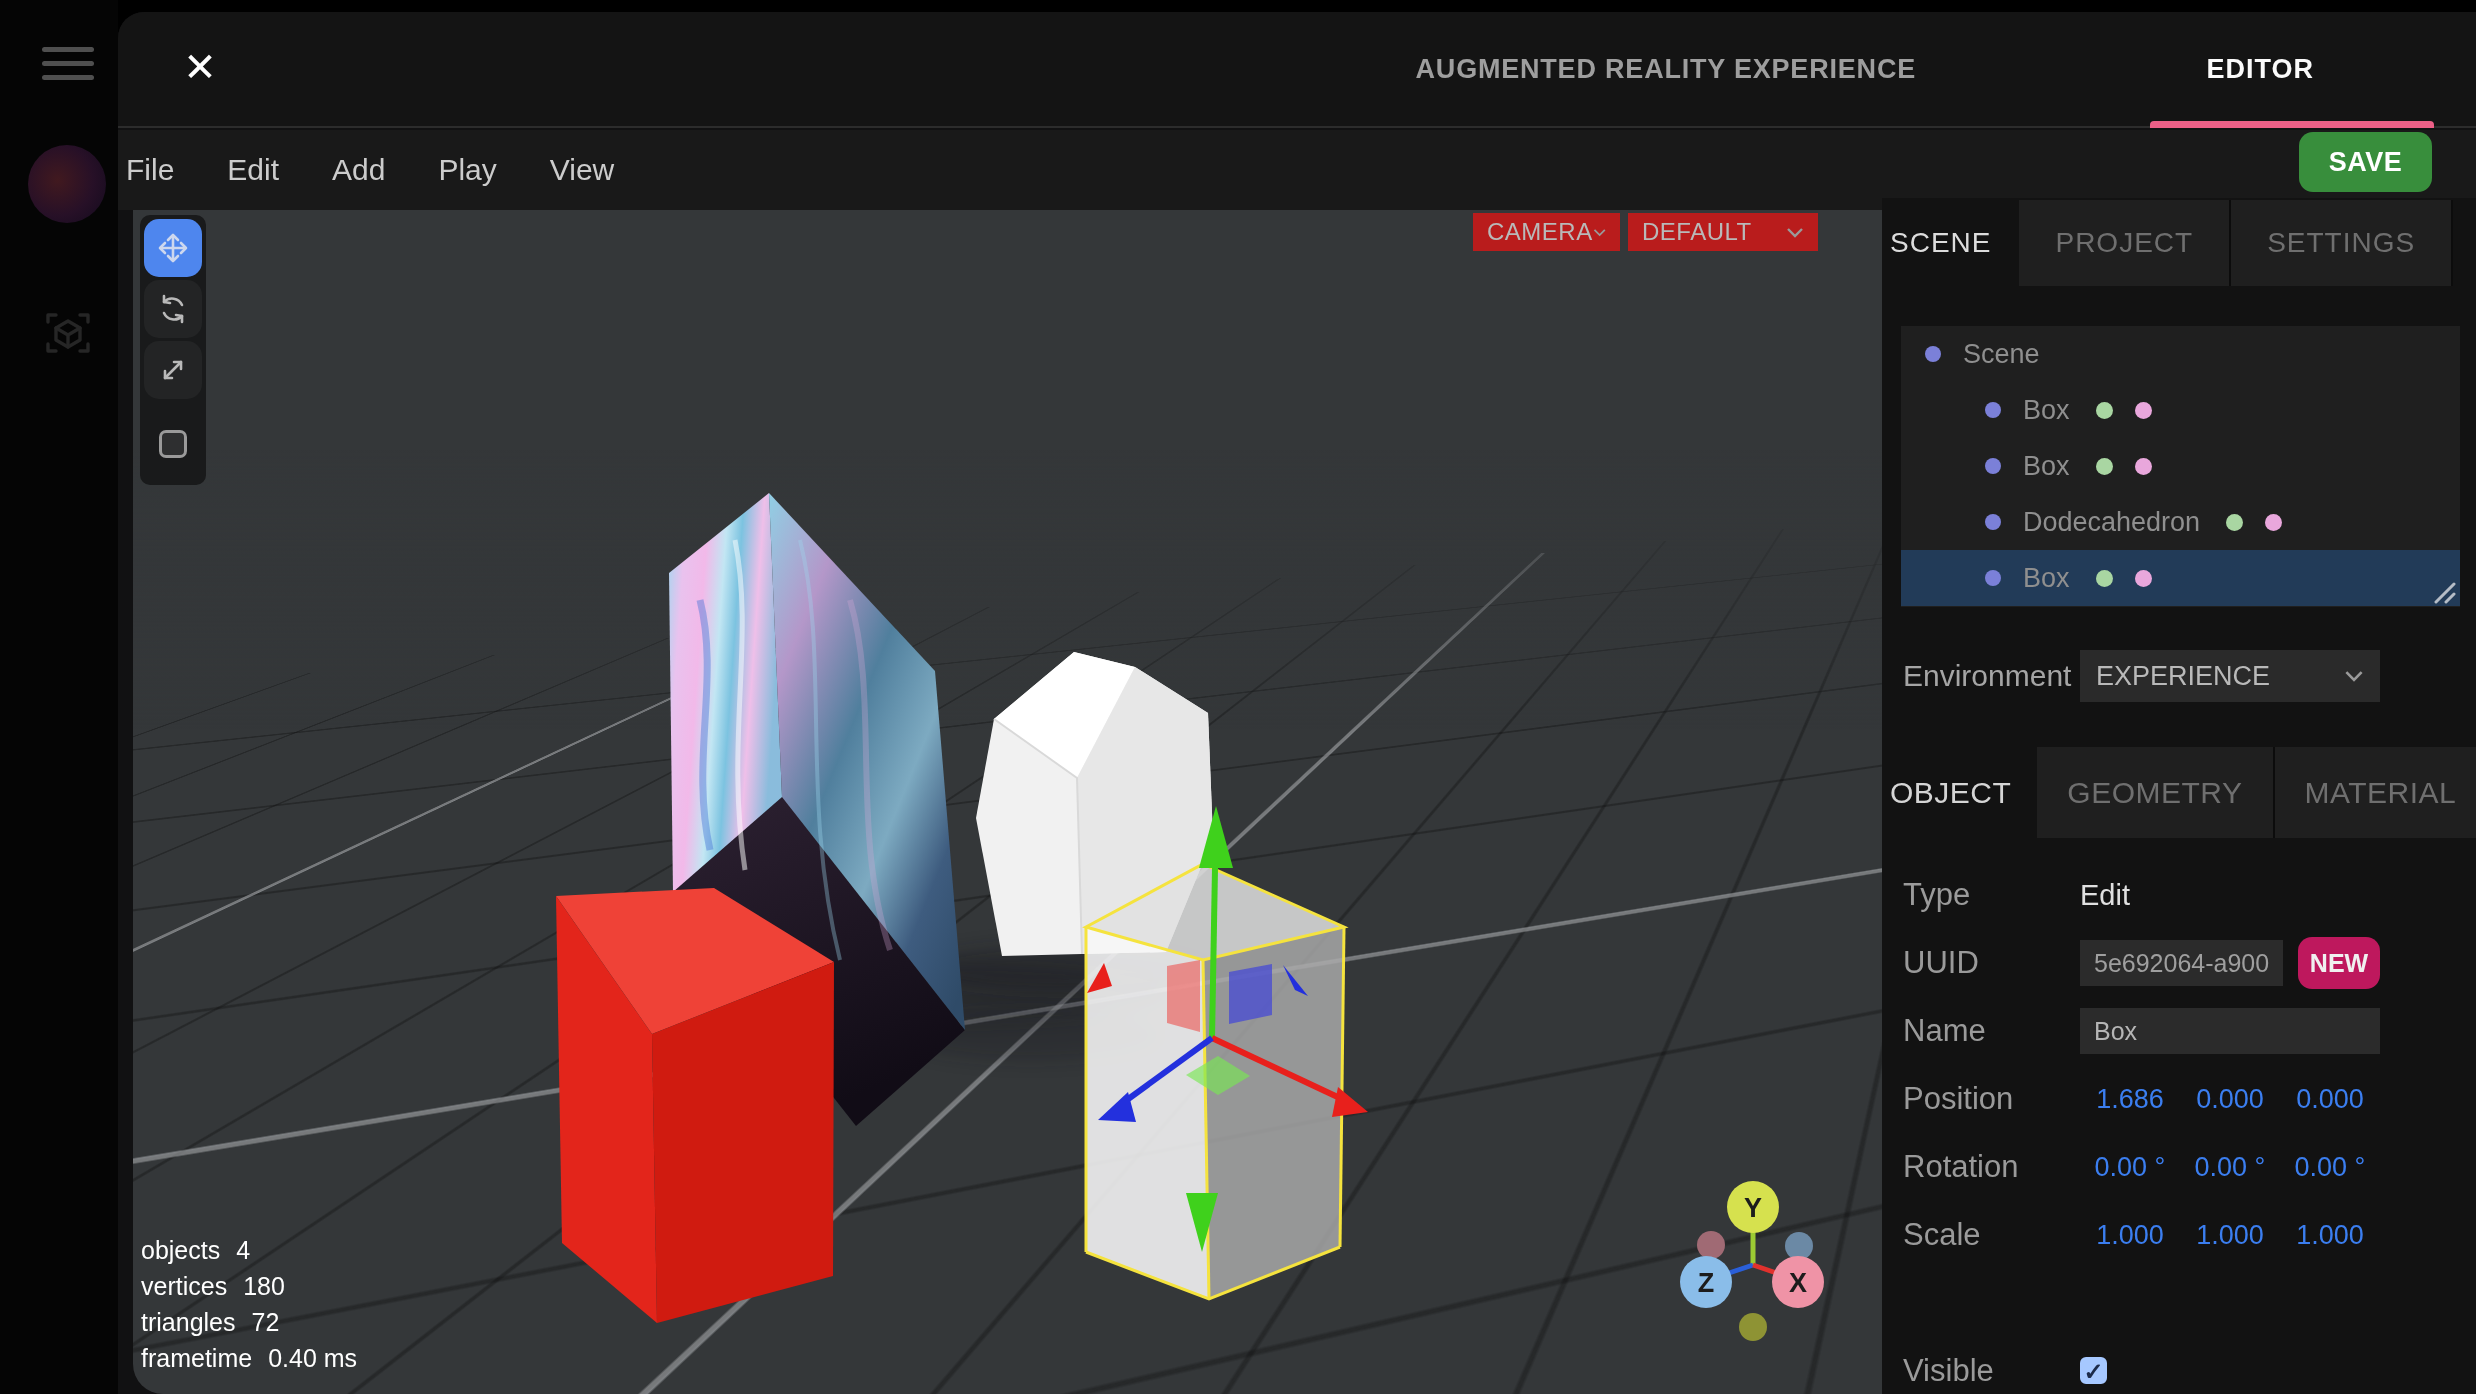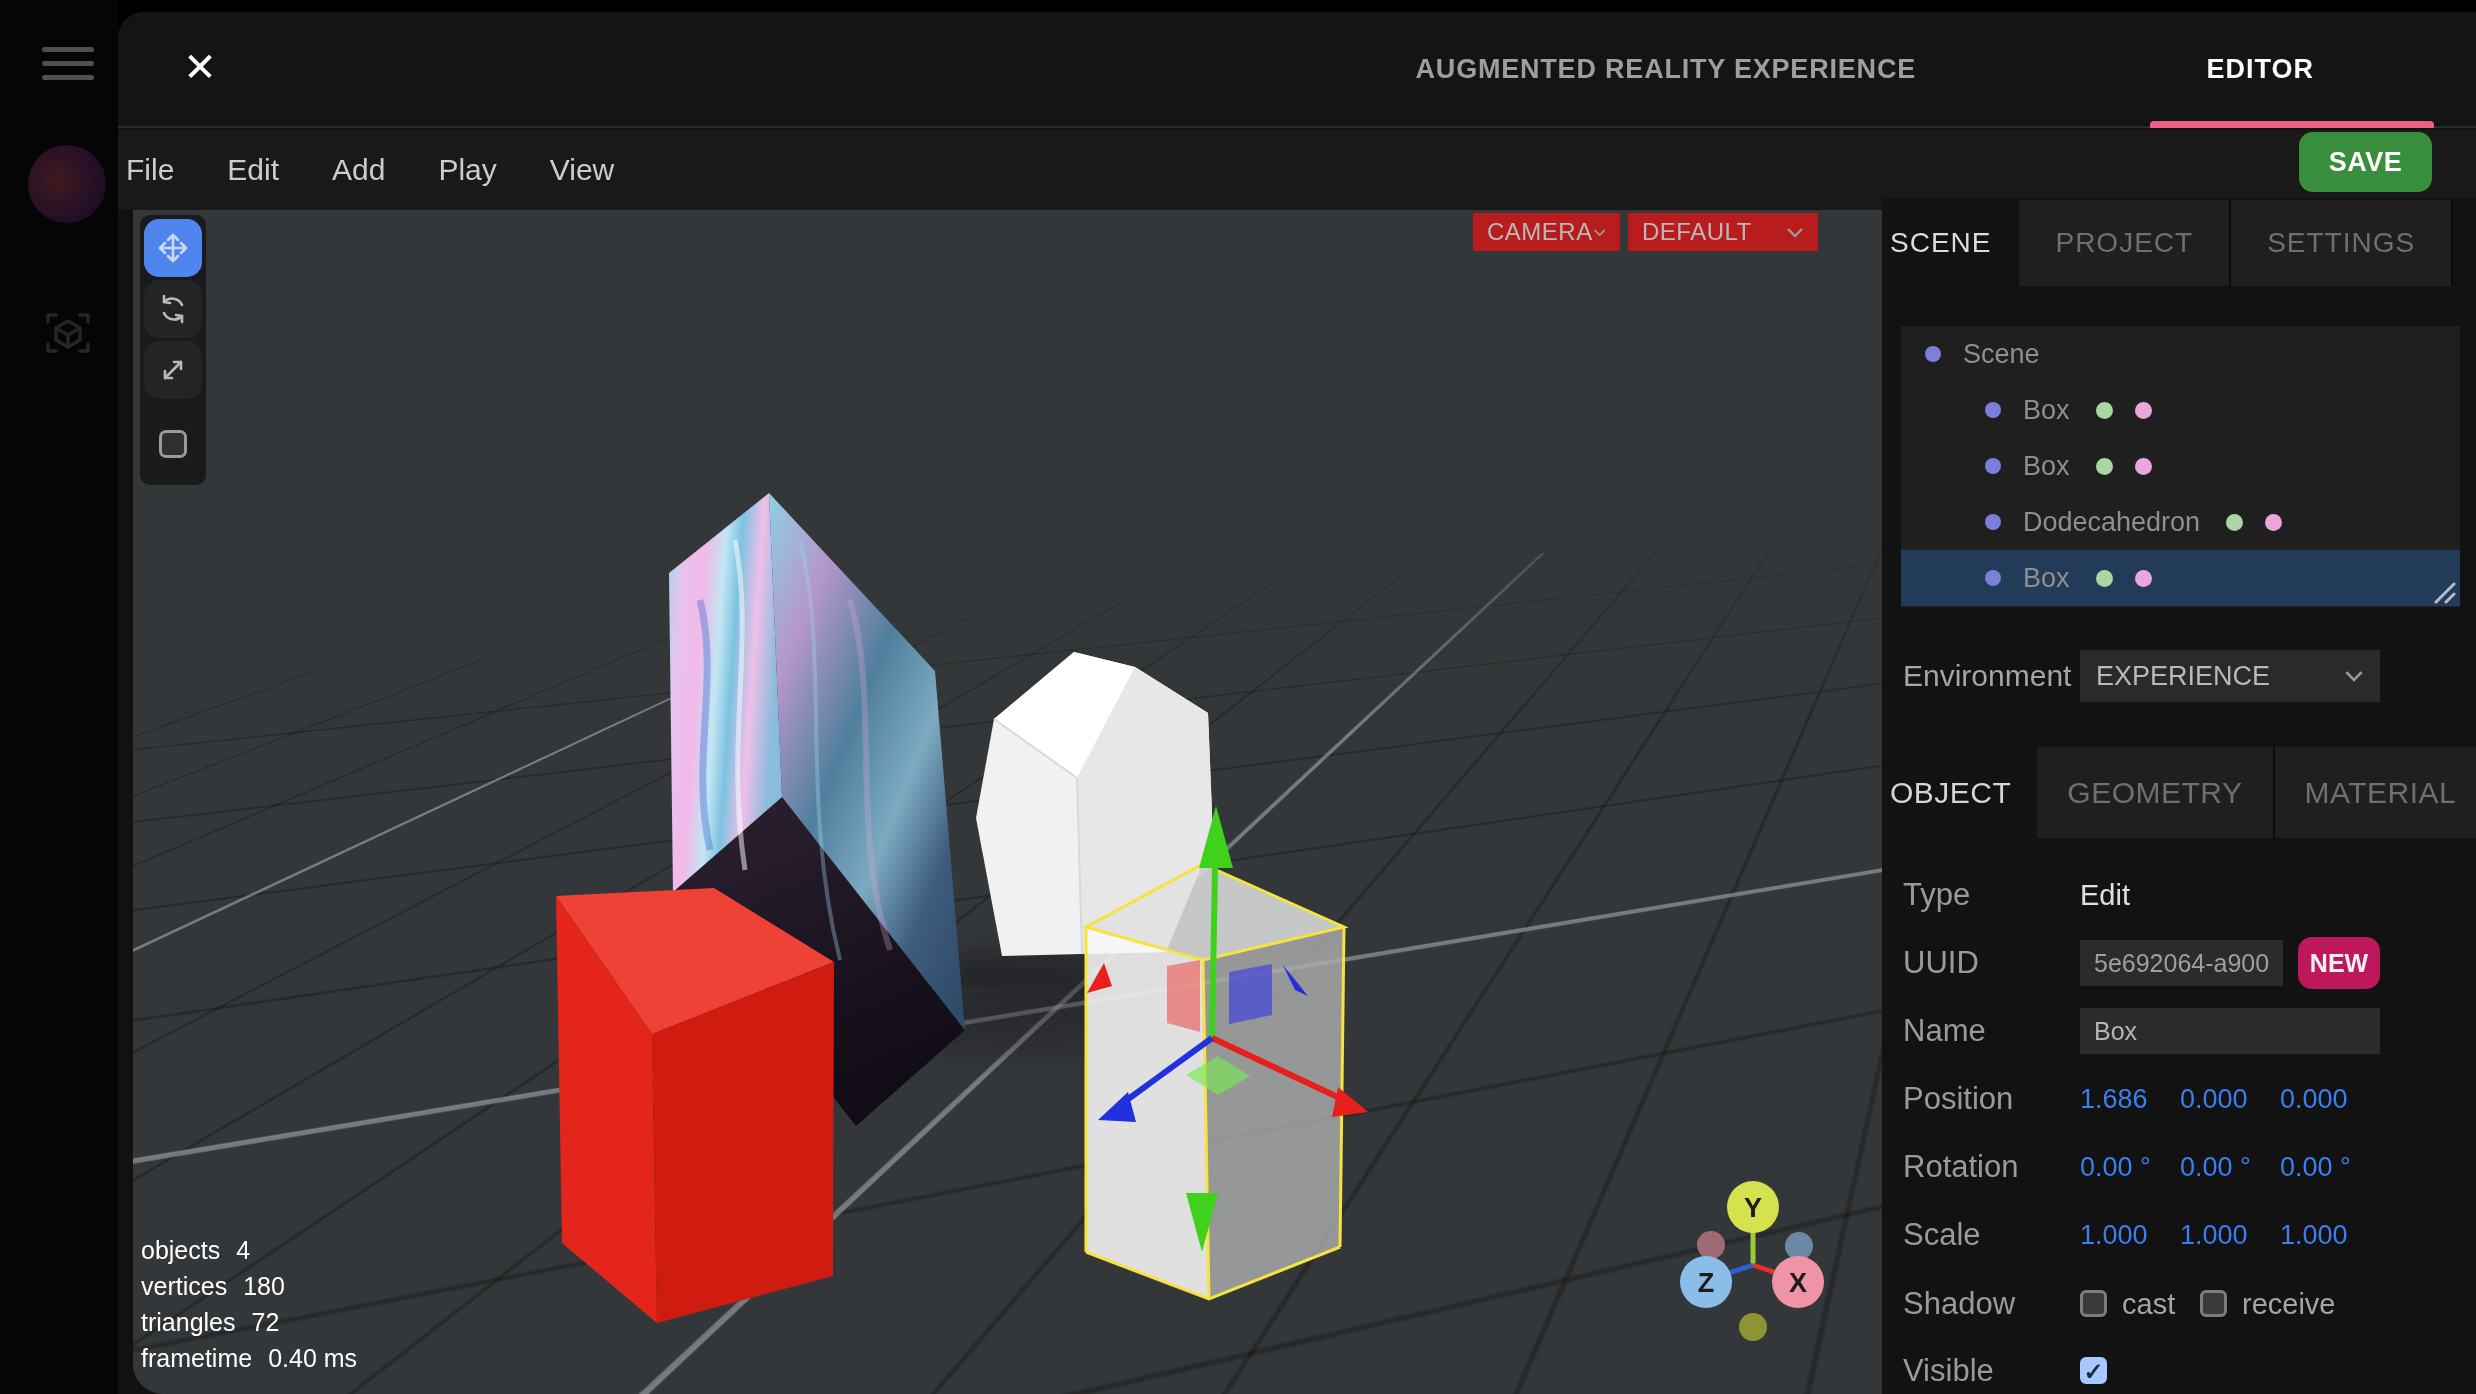--- a/index.html
+++ b/index.html
@@ -102,21 +102,21 @@
   .obj-tabs { position:absolute; left:8px; top:549px; height:91px; display:flex; }
   .obj-tab { height:91px; display:flex; align-items:center; justify-content:center; font-size:30px;
              letter-spacing:.5px; color:#6f6f6f; background:#1f1f1f; cursor:pointer;
              border-right:2px solid #0c0c0c; padding:0 30px; }
   .obj-tab.active { background:transparent; color:#d5d5d5; border-right:none; padding:0 26px 0 0; }
 
   .prop-row { position:absolute; left:0; width:594px; height:52px; }
   .prop-label { position:absolute; left:21px; top:0; color:#9a9a9a; font-size:31px; line-height:52px; }
   .prop-value { position:absolute; left:198px; top:0; color:#e0e0e0; font-size:29px; line-height:52px; }
   .vec { position:absolute; left:198px; top:0; width:330px; display:flex; }
-  .vec span { width:100px; color:#3b7ef0; font-size:27px; line-height:52px; cursor:pointer; }
+  .vec span { width:100px; color:#3b7ef0; font-size:27px; line-height:52px; cursor:pointer;text-align:center; }
   .txt-input { position:absolute; background:#2b2b2b; border:none; color:#9f9f9f; font-size:25px;
                padding:0 14px; font-family:"Liberation Sans",sans-serif; }
   .uuid-input { left:198px; top:3px; width:203px; height:46px; }
   .name-input { left:198px; top:3px; width:300px; height:46px; color:#b5b5b5; }
   .new-btn { position:absolute; left:416px; top:0; width:82px; height:52px; background:#be185d;
              border:none; border-radius:14px; color:#f0f0f0; font-size:25px; font-weight:700;
              cursor:pointer; font-family:"Liberation Sans",sans-serif; }
   .checkbox { position:absolute; width:27px; height:27px; border-radius:6px; top:12px;
               background:#3a3a3a; border:3px solid #7c7c7c; cursor:pointer; }
   .checkbox.checked { background:#a6c8ff; border-color:#a6c8ff; color:#1c2b4a; font-size:24px;
@@ -418,27 +418,20 @@
 
     <div class="prop-row" style="top:1011px;">
       <span class="prop-label">Scale</span>
       <div class="vec">
         <span>1.000</span>
         <span>1.000</span>
         <span>1.000</span>
       </div>
     </div>
 
-    <div class="prop-row" style="top:1080px;">
-      <span class="prop-label">Shadow</span>
-      <div class="checkbox" style="left:198px;"></div>
-      <span class="cb-text" style="left:240px;">cast</span>
-      <div class="checkbox" style="left:318px;"></div>
-      <span class="cb-text" style="left:360px;">receive</span>
-    </div>
 
     <div class="prop-row" style="top:1147px;">
       <span class="prop-label">Visible</span>
       <div class="checkbox checked" style="left:198px;">✓</div>
     </div>
 
   </div>
 </div>
 
 </body></html>

